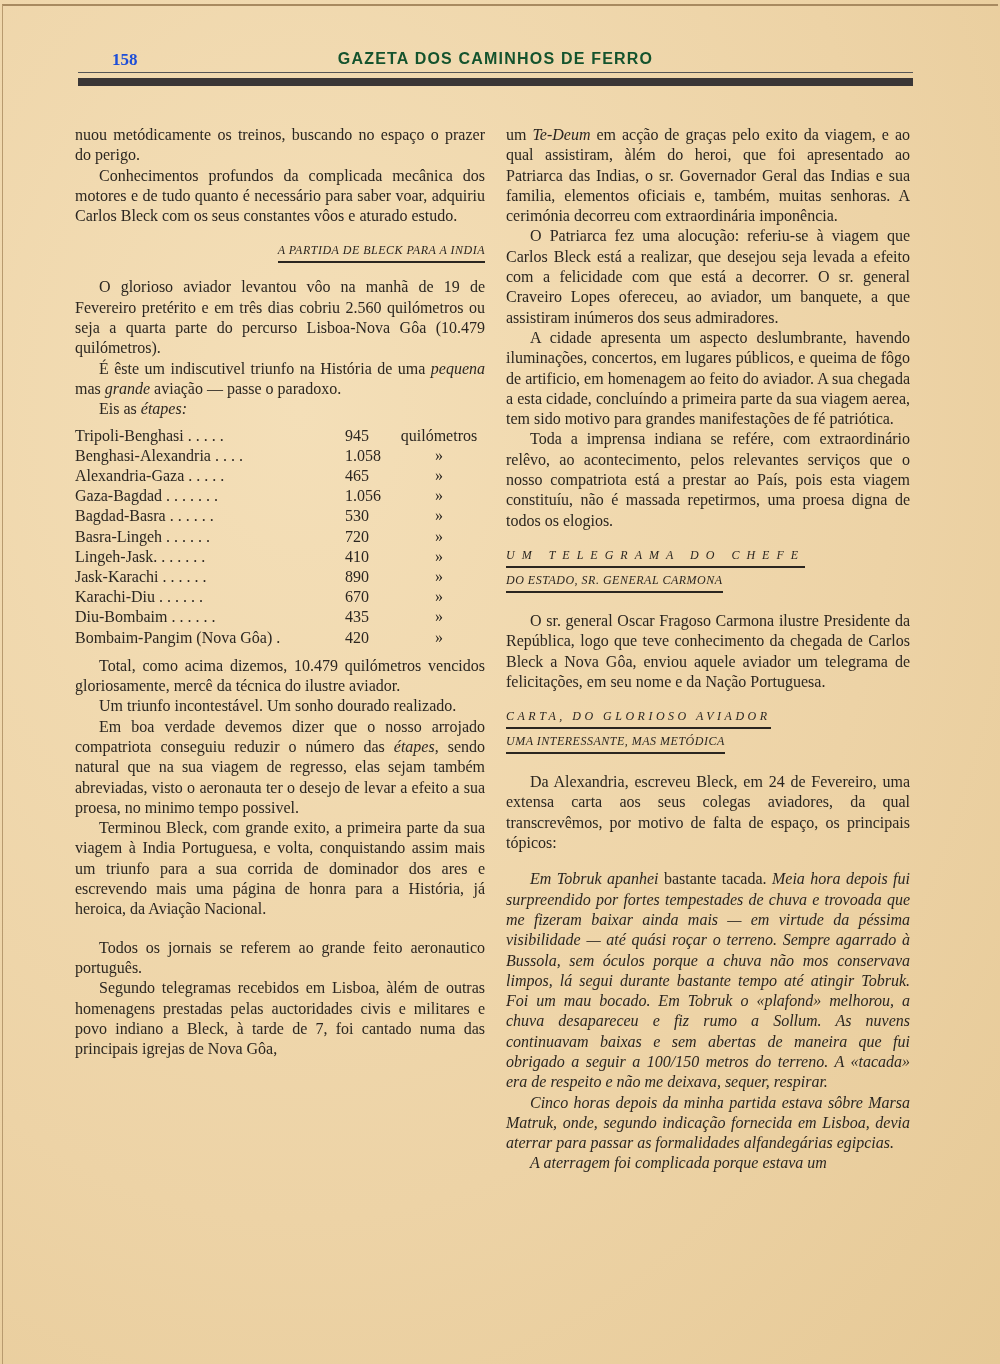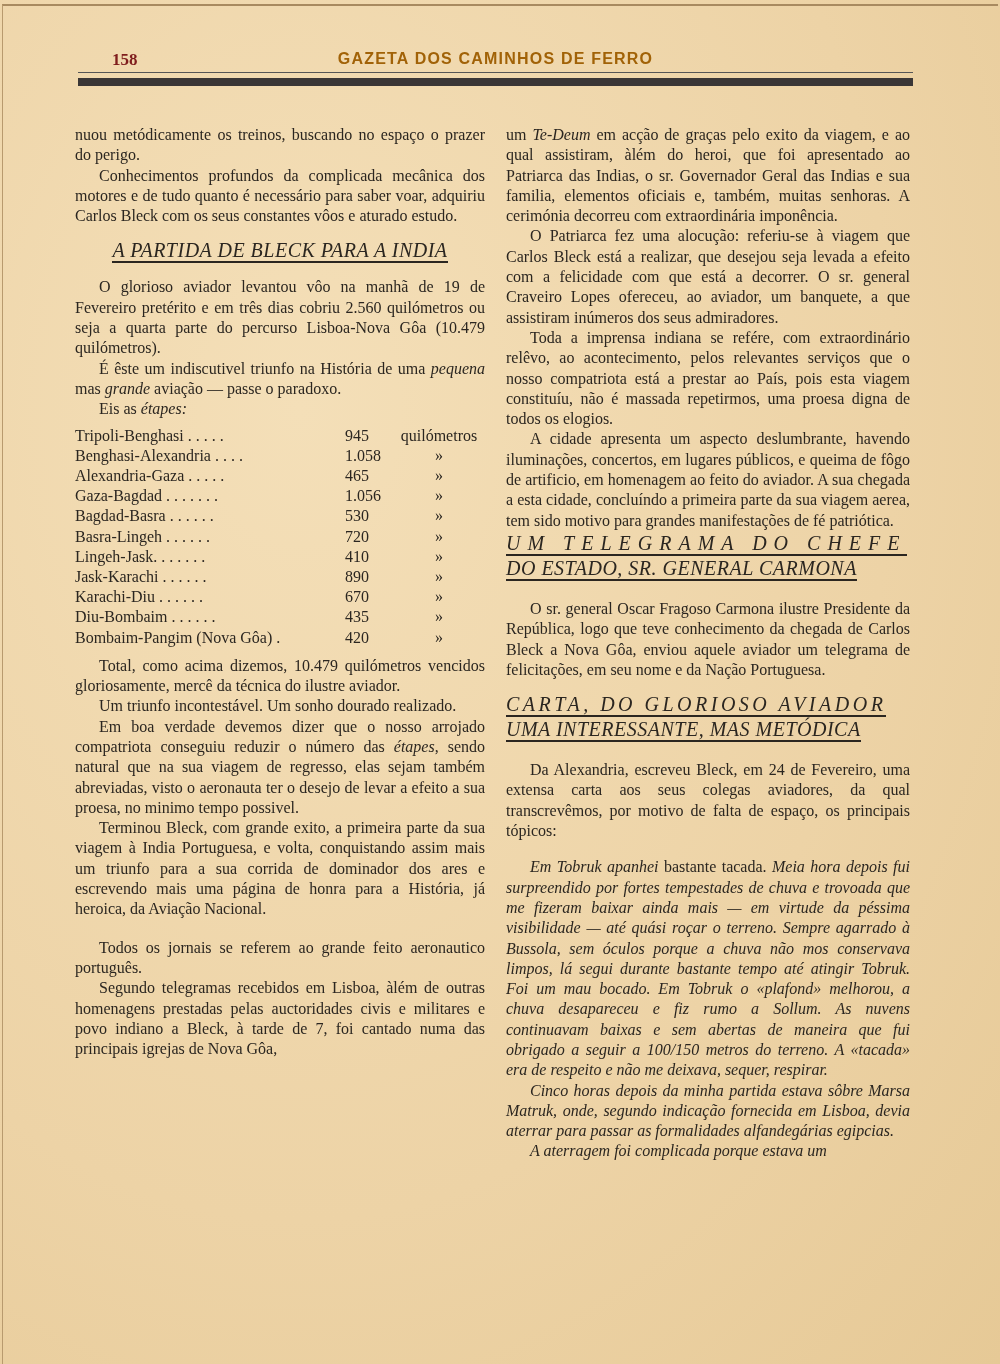--- a/index.html
+++ b/index.html
@@ -6,33 +6,33 @@
   body {
     width: 1000px; height: 1364px; overflow: hidden;
     background: #f0d9b0;
     background-image: radial-gradient(ellipse at 30% 30%, #f4dfb8 0%, #edd3a6 60%, #e6c996 100%);
     font-family: "Liberation Serif", "DejaVu Serif", serif;
     color: #2b2620;
     position: relative;
   }
   .page-border { position: absolute; left: 2px; top: 4px; right: 2px; bottom: 0; border-left: 1px solid #b89a6e; border-top: 2px solid #a88a60; }
   .header { position: absolute; left: 78px; top: 48px; width: 835px; height: 40px; }
-  .page-number { position: absolute; left: 34px; top: 2px; font-size: 17px; font-weight: bold; color: #7f1d1d; }
-  .masthead { position: absolute; left: 0; right: 0; top: 2px; text-align: center; font-family: "Liberation Sans", "DejaVu Sans", sans-serif; font-weight: bold; font-size: 16px; letter-spacing: 1.2px; color: #a16207; }
+  .page-number { position: absolute; left: 34px; top: 2px; font-size: 17px; font-weight: bold; color: #1d4ed8; }
+  .masthead { position: absolute; left: 0; right: 0; top: 2px; text-align: center; font-family: "Liberation Sans", "DejaVu Sans", sans-serif; font-weight: bold; font-size: 16px; letter-spacing: 1.2px; color: #14532d; }
   .rule-thin { position: absolute; left: 0; right: 0; top: 24px; height: 1px; background: #555; }
   .rule-thick { position: absolute; left: 0; right: 0; top: 30px; height: 8px; background: #3a3636; }
   .col { position: absolute; top: 125px; width: 410px; font-size: 16px; line-height: 20.3px; text-align: justify; }
   .col-left { left: 75px; }
   .col-right { left: 506px; width: 404px; }
   p { margin: 0; text-indent: 24px; }
   p.noindent { text-indent: 0; }
   .it { font-style: italic; }
   .section-title {
-    font-style: italic; font-size: 20px; letter-spacing: 0.5px;
-    margin: 10px 0 14px 0; text-align: center;
+    font-style: italic; font-size: 12px; letter-spacing: 0.5px;
+    margin: 10px 0 14px 0; text-align: right;
   }
   .section-title span { display: inline-block; border-bottom: 2px solid #2b2620; line-height: 21px; padding-bottom: 0; }
   .section-title .line { display: block; width: fit-content; border-bottom: 2px solid #2b2620; margin-bottom: 2px; }
   .wide { letter-spacing: 7px; }
   .stage-table { border-collapse: collapse; width: 410px; margin: 6px 0 8px 0; font-size: 16px; }
   .stage-table td { padding: 0; line-height: 20.2px; white-space: nowrap; }
   .stage-route { width: 270px; }
   .stage-km { width: 42px; text-align: left; }
   .stage-unit { padding-left: 6px !important; text-align: center; }
   .quote p { font-style: italic; }
@@ -127,24 +127,24 @@
   <p>Terminou Bleck, com grande exito, a primeira parte da sua viagem à India Portuguesa, e volta, conquistando assim mais um triunfo para a sua corrida de dominador dos ares e escrevendo mais uma página de honra para a História, já heroica, da Aviação Nacional.</p>
 
 
   <p style="margin-top:18px;">Todos os jornais se referem ao grande feito aeronautico português.</p>
   <p>Segundo telegramas recebidos em Lisboa, àlém de outras homenagens prestadas pelas auctoridades civis e militares e povo indiano a Bleck, à tarde de 7, foi cantado numa das principais igrejas de Nova Gôa,</p>
 </div>
 
 <div class="col col-right">
   <p class="noindent"><span>um </span><span class="it">Te-Deum</span><span> em acção de graças pelo exito da viagem, e ao qual assistiram, àlém do heroi, que foi apresentado ao Patriarca das Indias, o sr. Governador Geral das Indias e sua familia, elementos oficiais e, também, muitas senhoras. A cerimónia decorreu com extraordinária imponência.</span></p>
   <p>O Patriarca fez uma alocução: referiu-se à viagem que Carlos Bleck está a realizar, que desejou seja levada a efeito com a felicidade com que está a decorrer. O sr. general Craveiro Lopes ofereceu, ao aviador, um banquete, a que assistiram inúmeros dos seus admiradores.</p>
+  <p>A cidade apresenta um aspecto deslumbrante, havendo iluminações, concertos, em lugares públicos, e queima de fôgo de artificio, em homenagem ao feito do aviador. A sua chegada a esta cidade, concluíndo a primeira parte da sua viagem aerea, tem sido motivo para grandes manifestações de fé patriótica.</p>
   <p>Toda a imprensa indiana se refére, com extraordinário relêvo, ao acontecimento, pelos relevantes serviços que o nosso compatriota está a prestar ao País, pois esta viagem constituíu, não é massada repetirmos, uma proesa digna de todos os elogios.</p>
-  <p>A cidade apresenta um aspecto deslumbrante, havendo iluminações, concertos, em lugares públicos, e queima de fôgo de artificio, em homenagem ao feito do aviador. A sua chegada a esta cidade, concluíndo a primeira parte da sua viagem aerea, tem sido motivo para grandes manifestações de fé patriótica.</p>
 
-  <div class="section-title" style="margin-top:2px;">
+  <div class="section-title" style="margin-top:14px;">
     <span class="line wide">UM TELEGRAMA DO CHEFE</span>
     <span class="line">DO ESTADO, SR. GENERAL CARMONA</span>
   </div>
 
   <p style="margin-top:18px;">O sr. general Oscar Fragoso Carmona ilustre Presidente da República, logo que teve conhecimento da chegada de Carlos Bleck a Nova Gôa, enviou aquele aviador um telegrama de felicitações, em seu nome e da Nação Portuguesa.</p>
 
   <div class="section-title" style="margin-top:14px;">
     <span class="line" style="letter-spacing:3.5px;">CARTA, DO GLORIOSO AVIADOR</span>
     <span class="line">UMA INTERESSANTE, MAS METÓDICA</span>
   </div>

